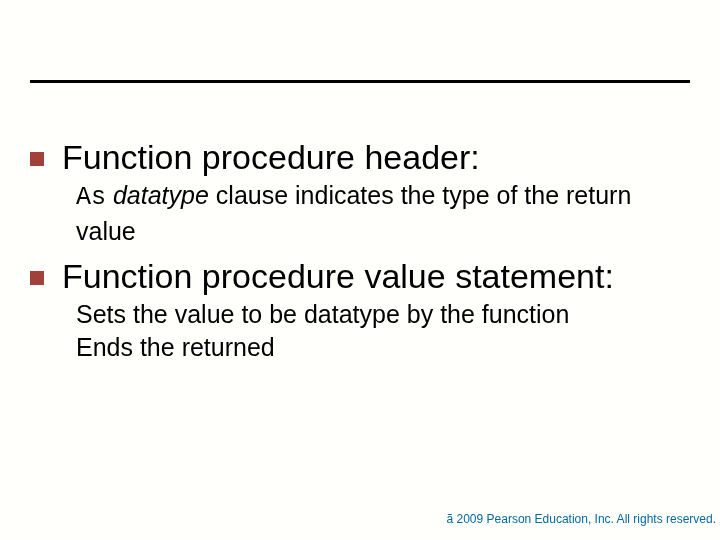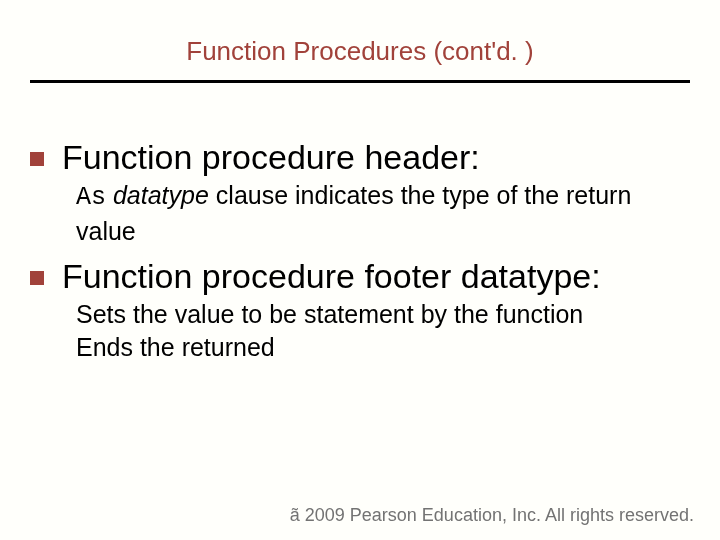--- a/index.html
+++ b/index.html
@@ -77,51 +77,48 @@
   .mono-bold {
     font-family: "Courier New", Courier, monospace;
     font-weight: bold;
   }
   .ital {
     font-style: italic;
   }
   .footer {
     position: absolute;
     bottom: 14px;
-    right: 26px;
-    font-size: 18px;
-    color: #737373;
+    right: 4px;
+    font-size: 12px;
+    color: #0369a1;
   }
 </style>
 </head>
 <body>
 
 <div class="slide">
 
-  <div class="title-wrap">
-    <div class="title">Function Procedures (cont'd. )</div>
-  </div>
 
   <div class="rule"></div>
 
   <div class="body">
 
     <div class="bullet">
       <div class="sq"></div>
       <div class="bullet-text">Function procedure header:</div>
     </div>
     <div class="sub">
       <span class="mono">As</span><span class="ital"> datatype</span><span> clause indicates the type of the return value</span>
     </div>
 
     <div class="bullet">
       <div class="sq"></div>
-      <div class="bullet-text">Function procedure footer datatype:</div>
+      <div class="bullet-text">Function procedure value statement:</div>
     </div>
 
-    <div class="sub" style="margin-bottom:0">Sets the value to be statement by the function</div>
+    <div class="sub" style="margin-bottom:0">Sets the value to be datatype by the function</div>
     <div class="sub">Ends the returned</div>
 
   </div>
 
   <div class="footer">ã 2009 Pearson Education, Inc.  All rights reserved.</div>
 
 </div>
 
 </body></html>

